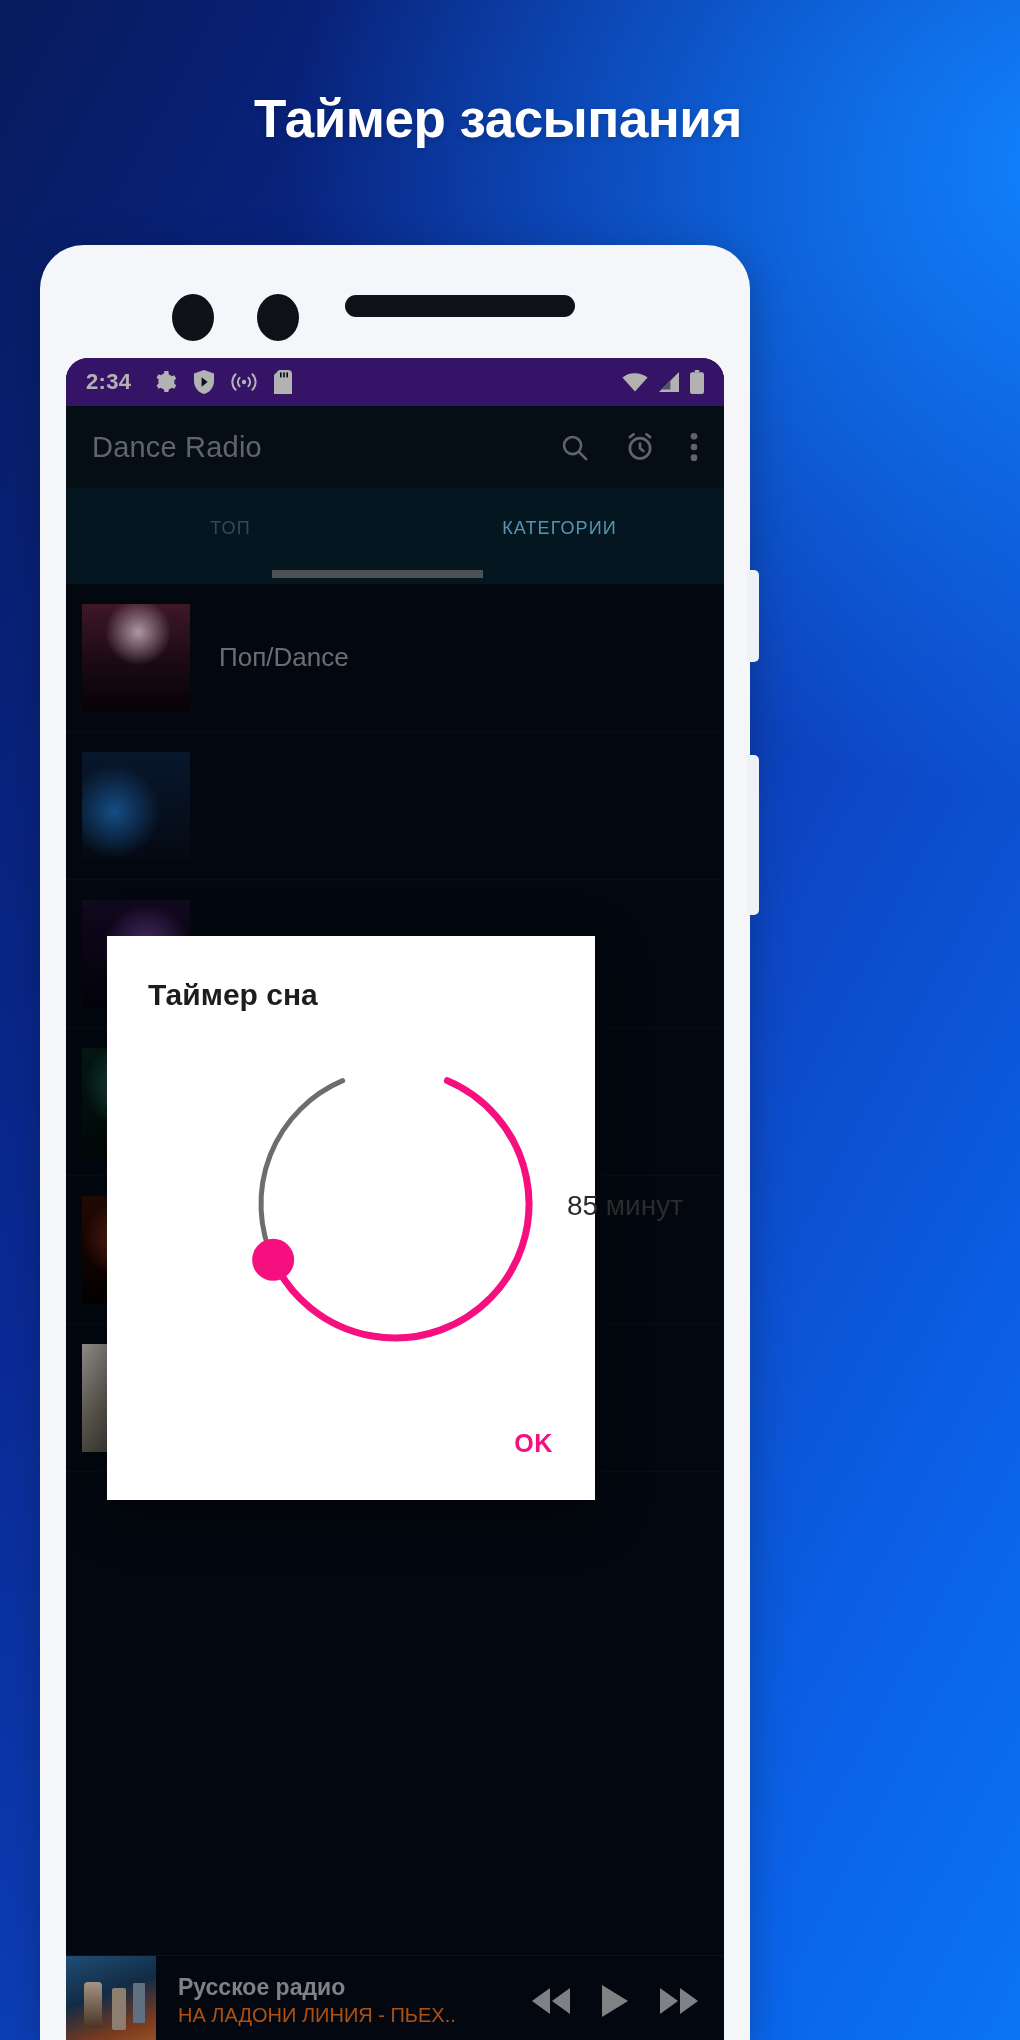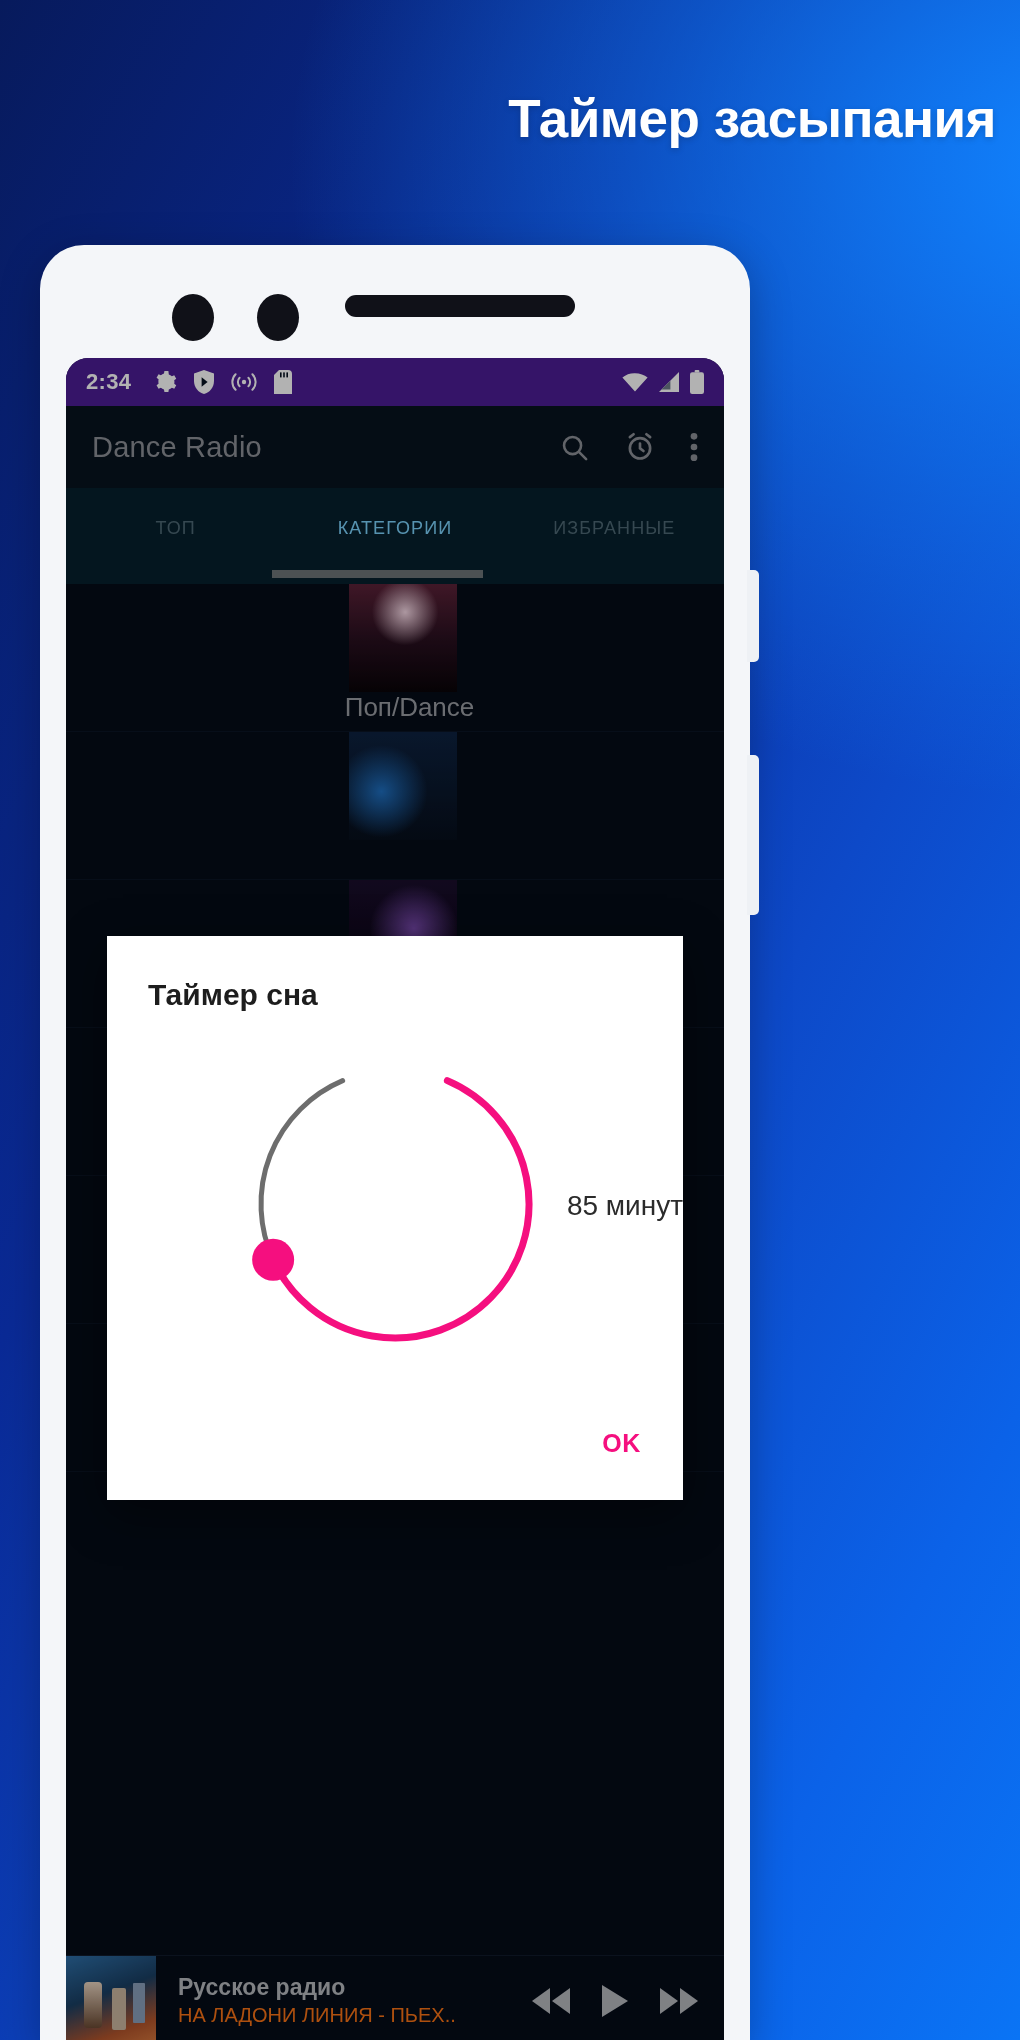--- a/index.html
+++ b/index.html
@@ -14,21 +14,21 @@
   #bg {
     position:absolute; inset:0;
     background:
       radial-gradient(ellipse 1400px 1100px at 108% 8%, #1184ff 0%, rgba(17,132,255,0) 58%),
       linear-gradient(118deg, #071a5c 0%, #0a2a96 34%, #0d49c8 62%, #0b62e8 84%, #0a74f5 100%);
   }
 
   
   #headline {
     position:absolute; top:88px; left:0; width:996px;
-    text-align:right;
+    text-align:center;
     color:#ffffff;
     font-size:53px;
     font-weight:bold;
     letter-spacing:-0.5px;
     text-shadow:0 2px 6px rgba(0,0,0,.18);
   }
 
   
   #phone {
     position:absolute;
@@ -123,21 +123,20 @@
     background:#6e7478;
   }
 
   
   #catlist { background:#050c18; }
   .cat-row {
     position:relative;
     height:148px;
     display:flex; align-items:center;
     border-bottom:1px solid #0b1524;
-    flex-direction:column;
   }
   .cat-thumb {
     width:108px; height:108px;
     margin-left:16px;
     flex:none;
     background-size:cover;
   }
   .cat-label {
     margin-left:29px;
     font-size:26px;
@@ -170,21 +169,21 @@
   .thumb-c {
     background:
       radial-gradient(circle at 45% 35%, #2e8c7a 0%, rgba(46,140,122,0) 50%),
       linear-gradient(180deg,#07261f 0%,#030d0b 100%);
   }
 
   
   #dialog {
     position:absolute;
     left:41px; top:578px;
-    width:576px; height:564px;
+    width:488px; height:564px;
     background:#ffffff;
     box-shadow:0 14px 46px rgba(0,0,0,.45);
     z-index:30;
   }
   #dialog-title {
     position:absolute;
     left:41px; top:42px;
     font-size:30px; font-weight:bold;
     color:#1d1d1d;
   }
@@ -340,21 +339,20 @@
           <circle cx="3" cy="4" r="2.5"></circle>
             <circle cx="3" cy="12" r="2.5"></circle>
             <circle cx="3" cy="20" r="2.5"></circle>
         </svg>
       </span>
     </div>
 
     <div id="tabs">
       <div class="tab">ТОП</div>
       <div class="tab active">КАТЕГОРИИ</div>
-      <div class="tab">ИЗБРАННЫЕ</div>
       <div id="tab-indicator"></div>
     </div>
 
     <div id="catlist">
       <div class="cat-row">
         <div class="cat-thumb thumb-pop"></div>
         <div class="cat-label">Поп/Dance</div>
       </div>
       <div class="cat-row">
         <div class="cat-thumb thumb-a"></div>

